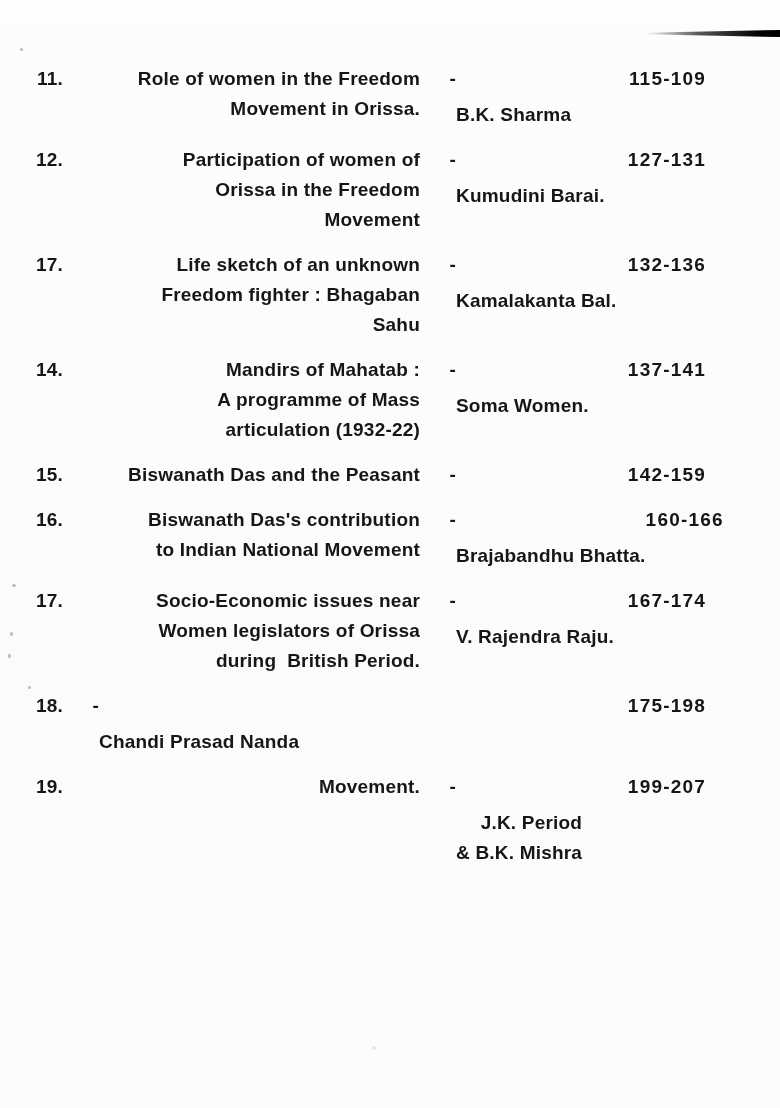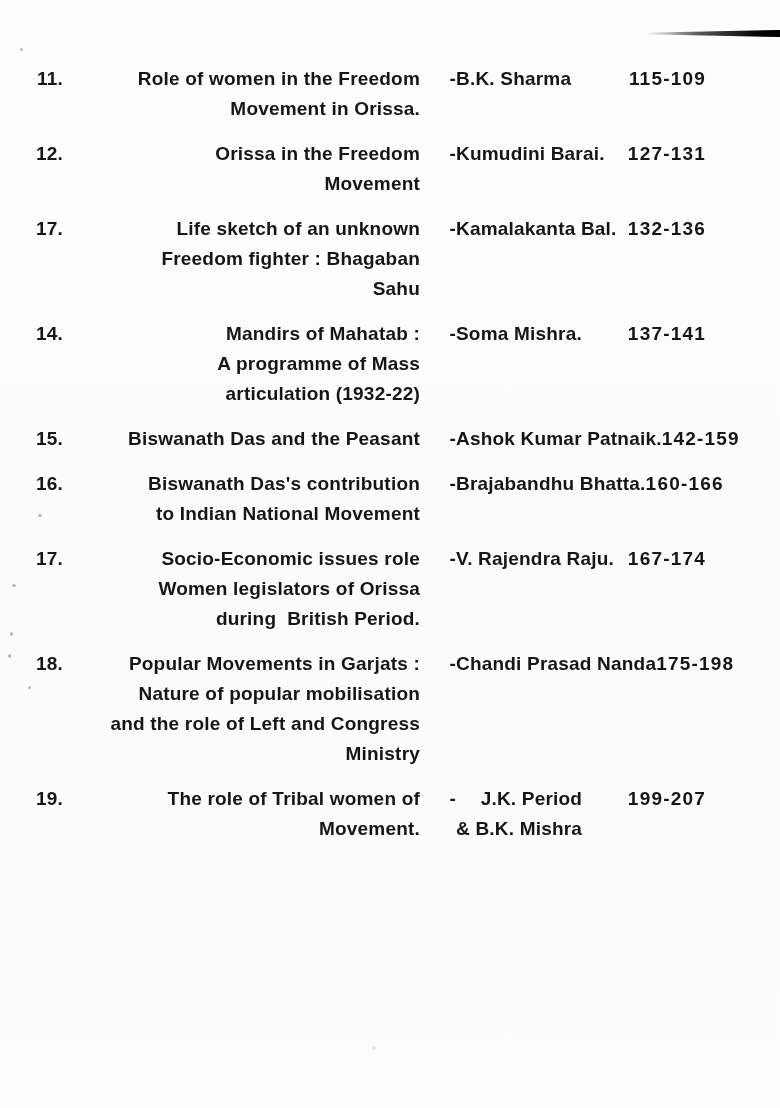--- a/index.html
+++ b/index.html
@@ -49,21 +49,21 @@
     padding: 0 14px 0 33px;
     margin-bottom: 15px;
     font-size: 19px;
     line-height: 30px;
     letter-spacing: 0.2px;
   }
   .num   { flex: 0 0 30px; white-space: pre; }
   .titles{ flex: 0 0 357px; }
   .title-line { white-space: pre; }
   .dash  { flex: 0 0 36px; }
-  .authors { flex: 0 0 auto; }
+  .authors { flex: 0 0 auto; margin-top: 36px; }
   .author-line { white-space: pre; }
   .pages {
     flex: 0 0 auto;
     margin-left: auto;
     letter-spacing: 1.2px;
     white-space: pre;
   }
 </style>
 </head>
 <body>
@@ -91,20 +91,21 @@
       <div class="dash">-</div>
       <div class="authors">
         <div class="author-line">B.K. Sharma</div>
       </div>
       <div class="pages">115-109</div>
     </div>
 
     <div class="entry">
       <div class="num">12.</div>
       <div class="titles">
+        <div class="title-line">Participation of women of</div>
         <div class="title-line">Orissa in the Freedom</div>
         <div class="title-line">Movement</div>
       </div>
       <div class="dash">-</div>
       <div class="authors">
         <div class="author-line">Kumudini Barai.</div>
       </div>
       <div class="pages">127-131</div>
     </div>
 
@@ -124,83 +125,73 @@
 
     <div class="entry">
       <div class="num">14.</div>
       <div class="titles">
         <div class="title-line">Mandirs of Mahatab :</div>
         <div class="title-line">A programme of Mass</div>
         <div class="title-line">articulation (1932-22)</div>
       </div>
       <div class="dash">-</div>
       <div class="authors">
-        <div class="author-line">Soma Mishra.</div>
+        <div class="author-line">Soma Women.</div>
       </div>
       <div class="pages">137-141</div>
     </div>
 
     <div class="entry">
       <div class="num">15.</div>
       <div class="titles">
         <div class="title-line">Biswanath Das and the Peasant</div>
       </div>
       <div class="dash">-</div>
-      <div class="authors">
-        <div class="author-line">Ashok Kumar Patnaik.</div>
-      </div>
       <div class="pages">142-159</div>
     </div>
 
     <div class="entry">
       <div class="num">16.</div>
       <div class="titles">
         <div class="title-line">Biswanath Das's contribution</div>
         <div class="title-line">to Indian National Movement</div>
       </div>
       <div class="dash">-</div>
       <div class="authors">
         <div class="author-line">Brajabandhu Bhatta.</div>
       </div>
       <div class="pages">160-166</div>
     </div>
 
     <div class="entry">
       <div class="num">17.</div>
       <div class="titles">
-        <div class="title-line">Socio-Economic issues role</div>
+        <div class="title-line">Socio-Economic issues near</div>
         <div class="title-line">Women legislators of Orissa</div>
         <div class="title-line">during  British Period.</div>
       </div>
       <div class="dash">-</div>
       <div class="authors">
         <div class="author-line">V. Rajendra Raju.</div>
       </div>
       <div class="pages">167-174</div>
     </div>
 
     <div class="entry">
       <div class="num">18.</div>
-      <div class="titles">
-        <div class="title-line">Popular Movements in Garjats :</div>
-        <div class="title-line">Nature of popular mobilisation</div>
-        <div class="title-line">and the role of Left and Congress</div>
-        <div class="title-line">Ministry</div>
-      </div>
       <div class="dash">-</div>
       <div class="authors">
         <div class="author-line">Chandi Prasad Nanda</div>
       </div>
       <div class="pages">175-198</div>
     </div>
 
     <div class="entry">
       <div class="num">19.</div>
       <div class="titles">
-        <div class="title-line">The role of Tribal women of</div>
         <div class="title-line">Movement.</div>
       </div>
       <div class="dash">-</div>
       <div class="authors">
         <div class="author-line">J.K. Period</div>
         <div class="author-line">&amp; B.K. Mishra</div>
       </div>
       <div class="pages">199-207</div>
     </div>
 

